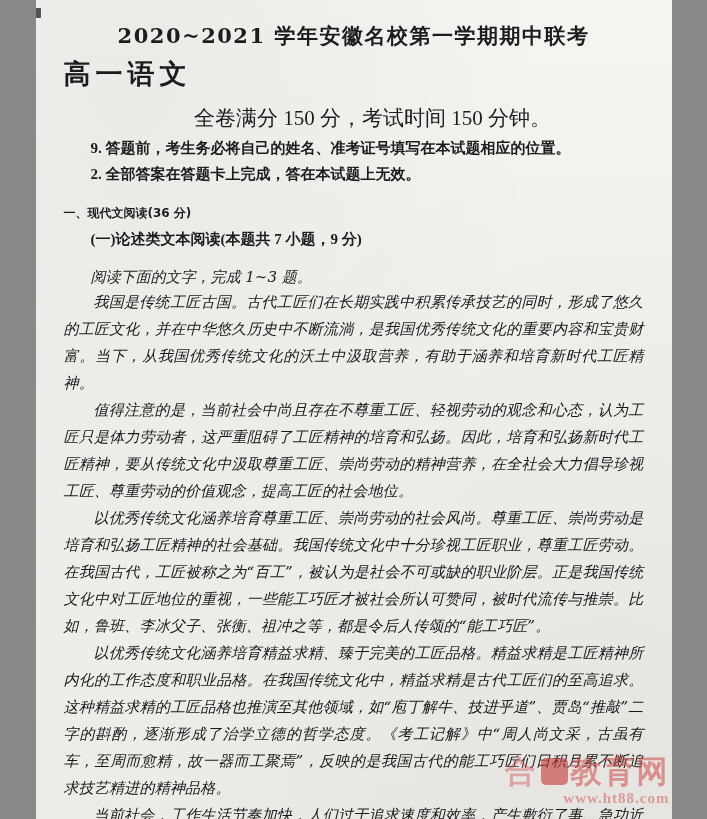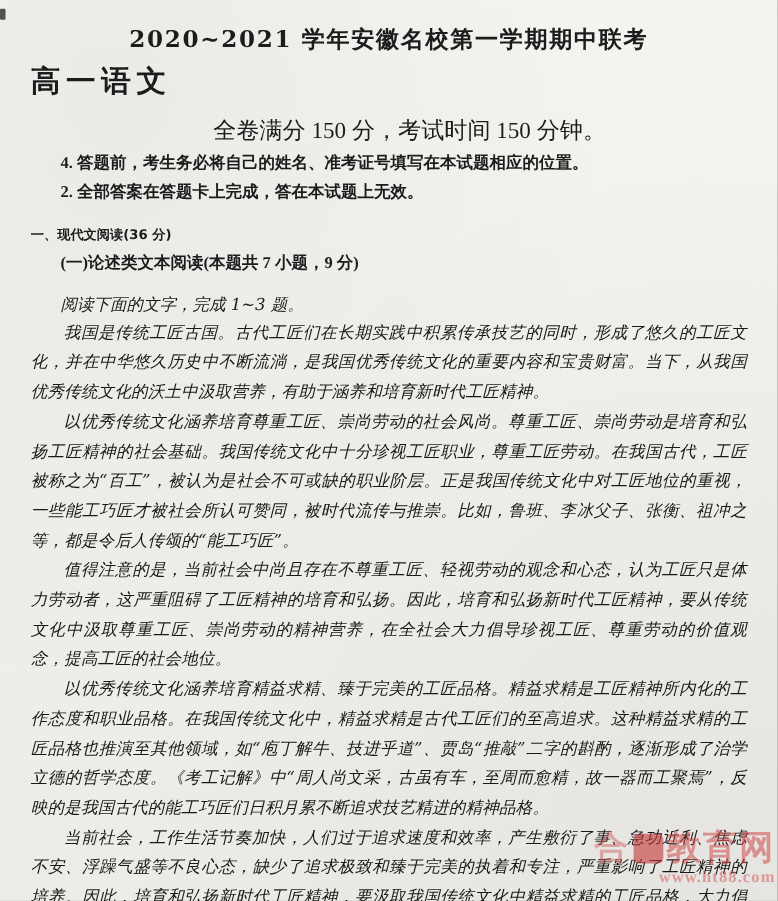--- a/index.html
+++ b/index.html
@@ -1,18 +1,18 @@
 <!DOCTYPE html>
 <html><head>
 <meta charset="utf-8">
 <style>
   html,body { margin:0; padding:0; background:#888; }
   .page {
     position:relative;
-    width:707px; height:819px;
+    width:636px; height:819px;
     margin:0 auto;
     overflow:hidden;
     background:#f1f0ec;
     background-image:
       radial-gradient(ellipse at 15% 8%, rgba(0,0,0,0.035), transparent 55%),
       radial-gradient(ellipse at 90% 95%, rgba(0,0,0,0.03), transparent 60%),
       linear-gradient(180deg, rgba(255,255,255,0.25), rgba(0,0,0,0.02));
     color:#1c1c1c;
   }
   .content { padding:12px 28px 0 28px; }
@@ -100,30 +100,30 @@
 
 <div class="page">
   <span class="speck-top-left"></span>
 
   <div class="content">
     <h1 class="title1">2020~2021 学年安徽名校第一学期期中联考</h1>
     <h2 class="title2">高一语文</h2>
 
     <p class="exam-info">全卷满分 150 分，考试时间 150 分钟。</p>
 
-    <p class="notice-item">4. 答题前，考生务必将自己的姓名、准考证号填写在本试题相应的位置。</p>
+    <p class="notice-item">9. 答题前，考生务必将自己的姓名、准考证号填写在本试题相应的位置。</p>
     <p class="notice-item">2. 全部答案在答题卡上完成，答在本试题上无效。</p>
 
     <p class="sec-head">一、现代文阅读(36 分)</p>
     <p class="sub-head">(一)论述类文本阅读(本题共 7 小题，9 分)</p>
     <p class="instr">阅读下面的文字，完成 1~3 题。</p>
 
     <p class="body-para">我国是传统工匠古国。古代工匠们在长期实践中积累传承技艺的同时，形成了悠久的工匠文化，并在中华悠久历史中不断流淌，是我国优秀传统文化的重要内容和宝贵财富。当下，从我国优秀传统文化的沃土中汲取营养，有助于涵养和培育新时代工匠精神。</p>
+    <p class="body-para">值得注意的是，当前社会中尚且存在不尊重工匠、轻视劳动的观念和心态，认为工匠只是体力劳动者，这严重阻碍了工匠精神的培育和弘扬。因此，培育和弘扬新时代工匠精神，要从传统文化中汲取尊重工匠、崇尚劳动的精神营养，在全社会大力倡导珍视工匠、尊重劳动的价值观念，提高工匠的社会地位。</p>
     <p class="body-para">以优秀传统文化涵养培育尊重工匠、崇尚劳动的社会风尚。尊重工匠、崇尚劳动是培育和弘扬工匠精神的社会基础。我国传统文化中十分珍视工匠职业，尊重工匠劳动。在我国古代，工匠被称之为“百工”，被认为是社会不可或缺的职业阶层。正是我国传统文化中对工匠地位的重视，一些能工巧匠才被社会所认可赞同，被时代流传与推崇。比如，鲁班、李冰父子、张衡、祖冲之等，都是令后人传颂的“能工巧匠”。</p>
-    <p class="body-para">值得注意的是，当前社会中尚且存在不尊重工匠、轻视劳动的观念和心态，认为工匠只是体力劳动者，这严重阻碍了工匠精神的培育和弘扬。因此，培育和弘扬新时代工匠精神，要从传统文化中汲取尊重工匠、崇尚劳动的精神营养，在全社会大力倡导珍视工匠、尊重劳动的价值观念，提高工匠的社会地位。</p>
     <p class="body-para">以优秀传统文化涵养培育精益求精、臻于完美的工匠品格。精益求精是工匠精神所内化的工作态度和职业品格。在我国传统文化中，精益求精是古代工匠们的至高追求。这种精益求精的工匠品格也推演至其他领域，如“庖丁解牛、技进乎道”、贾岛“推敲”二字的斟酌，逐渐形成了治学立德的哲学态度。《考工记解》中“周人尚文采，古虽有车，至周而愈精，故一器而工聚焉”，反映的是我国古代的能工巧匠们日积月累不断追求技艺精进的精神品格。</p>
     <p class="body-para">当前社会，工作生活节奏加快，人们过于追求速度和效率，产生敷衍了事、急功近利、焦虑不安、浮躁气盛等不良心态，缺少了追求极致和臻于完美的执着和专注，严重影响了工匠精神的培养。因此，培育和弘扬新时代工匠精神，要汲取我国传统文化中精益求精的工匠品格，大力倡导“慢工出细活”的工作态度和职业品格，沉得下心、耐得住性子，做到精雕细琢、追求完美，实现产品从量到质的提升。</p>
 
   </div>
 
   <div class="watermark">
     <div class="wm-row1">
       <span class="wm-prefix">合</span>
       <span class="wm-logo"></span>
       <span>教育网</span>

